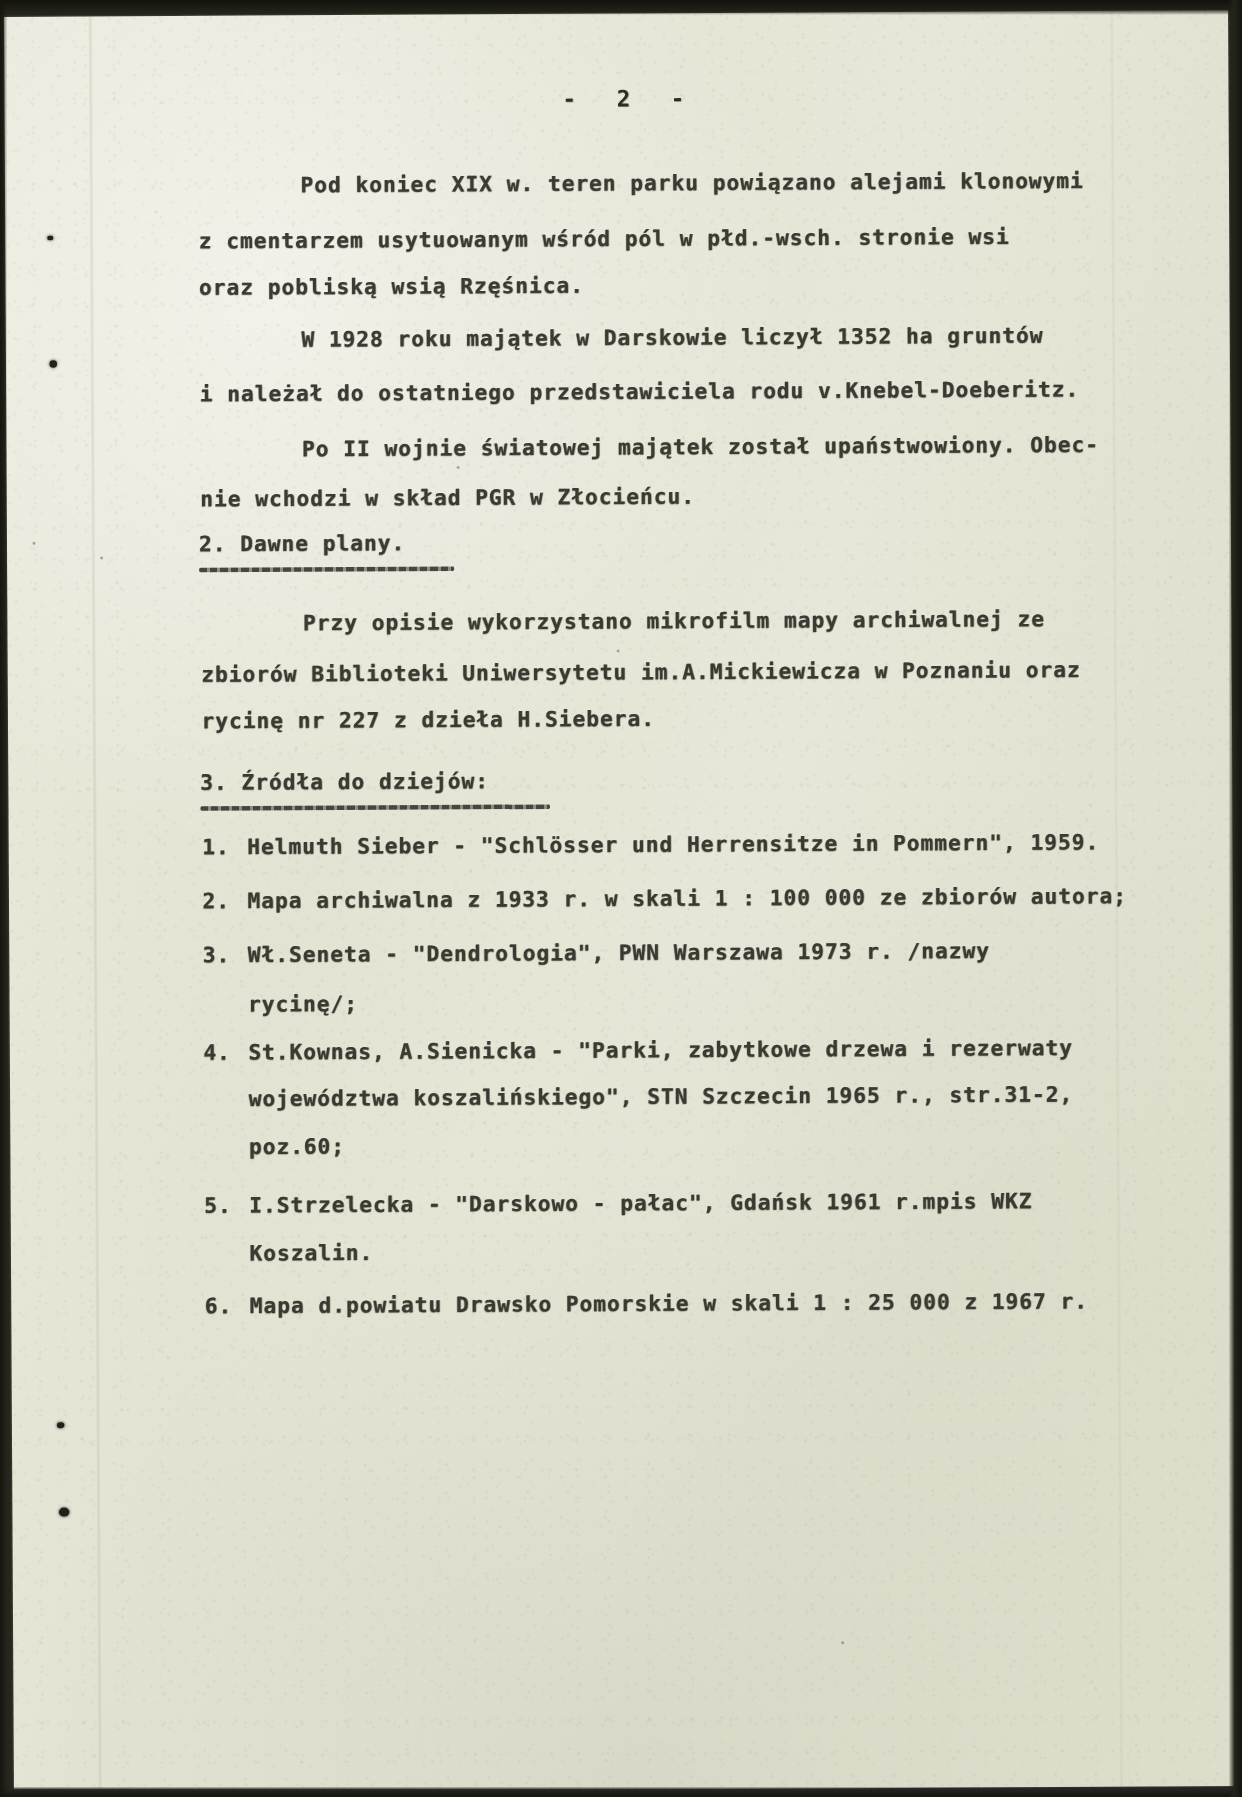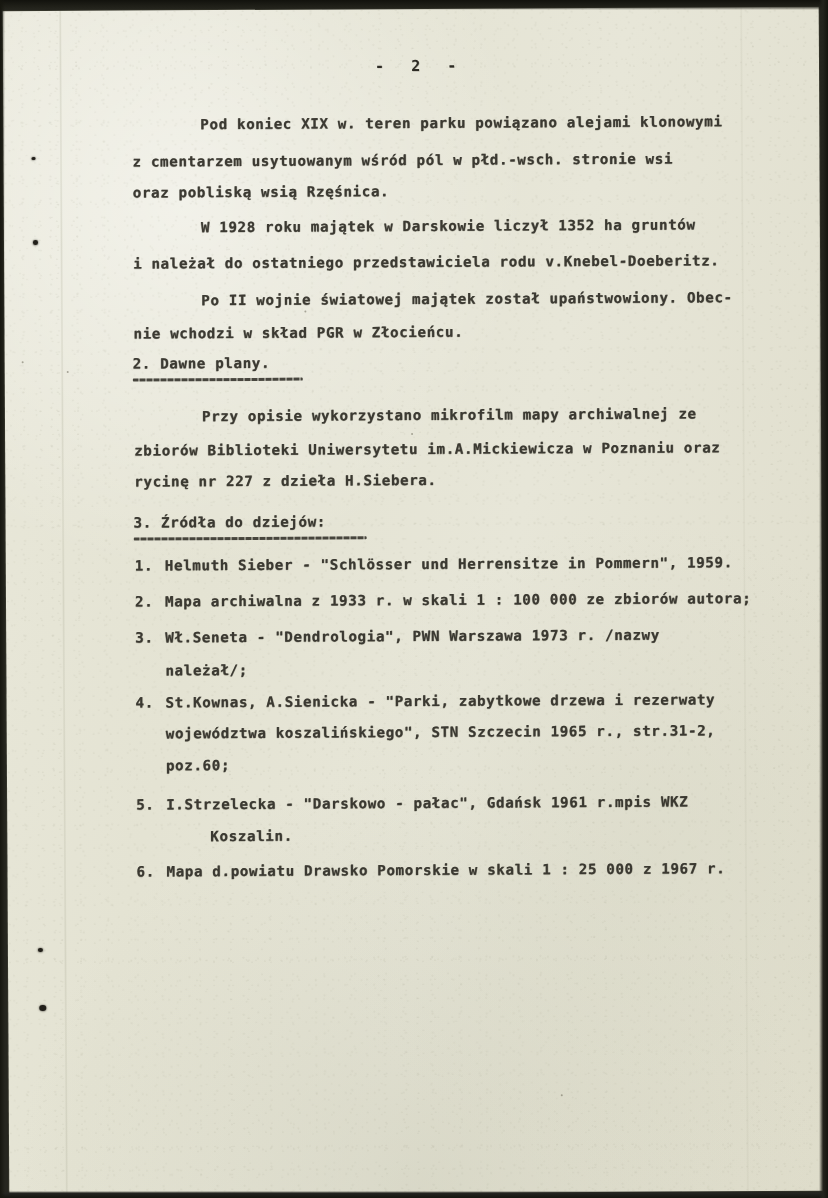--- a/index.html
+++ b/index.html
@@ -172,30 +172,30 @@
       <div class="rule" style="left:128px; top:527px; width:233px;"></div>
 
       <div class="tl" style="left:129px; top:547px;">1.</div>
       <div class="tl" style="left:159px; top:547px;">Helmuth Sieber - "Schlösser und Herrensitze in Pommern", 1959.</div>
 
       <div class="tl" style="left:129px; top:583px;">2.</div>
       <div class="tl" style="left:159px; top:583px;">Mapa archiwalna z 1933 r. w skali 1 : 100 000 ze zbiorów autora;</div>
 
       <div class="tl" style="left:129px; top:619px;">3.</div>
       <div class="tl" style="left:159px; top:619px;">Wł.Seneta - "Dendrologia", PWN Warszawa 1973 r. /nazwy</div>
-      <div class="tl" style="left:159px; top:652px;">należał/;</div>
+      <div class="tl" style="left:159px; top:652px;">rycinę/;</div>
 
       <div class="tl" style="left:129px; top:684px;">4.</div>
       <div class="tl" style="left:159px; top:684px;">St.Kownas, A.Sienicka - "Parki, zabytkowe drzewa i rezerwaty</div>
       <div class="tl" style="left:159px; top:715px;">województwa koszalińskiego", STN Szczecin 1965 r., str.31-2,</div>
       <div class="tl" style="left:159px; top:747px;">poz.60;</div>
 
       <div class="tl" style="left:129px; top:786px;">5.</div>
       <div class="tl" style="left:159px; top:786px;">I.Strzelecka - "Darskowo - pałac", Gdańsk 1961 r.mpis WKZ</div>
-      <div class="tl" style="left:159px; top:818px;margin-left:44px;">Koszalin.</div>
+      <div class="tl" style="left:159px; top:818px;">Koszalin.</div>
 
       <div class="tl" style="left:129px; top:853px;">6.</div>
       <div class="tl" style="left:159px; top:853px;">Mapa d.powiatu Drawsko Pomorskie w skali 1 : 25 000 z 1967 r.</div>
 
       <div class="spot" style="left:28px;  top:146px; width:4px;   height:3.2px;"></div>
       <div class="spot" style="left:29px;  top:229px; width:5px;   height:4.5px;"></div>
       <div class="spot" style="left:30px;  top:937px; width:4.5px; height:4px;"></div>
       <div class="spot" style="left:31px;  top:994px; width:6.5px; height:6px;"></div>
       <div class="faint-spot" style="left:17px;  top:350px; width:2px;   height:2px;"></div>
       <div class="faint-spot" style="left:62px;  top:360px; width:2px;   height:2px;"></div>

